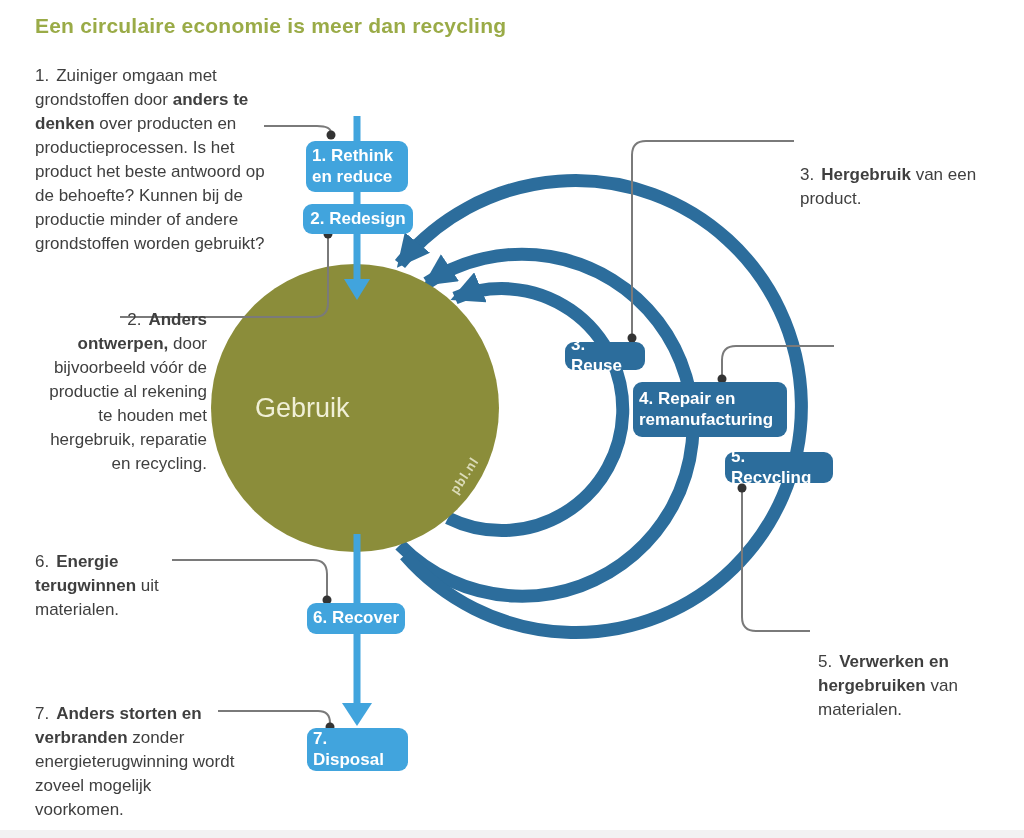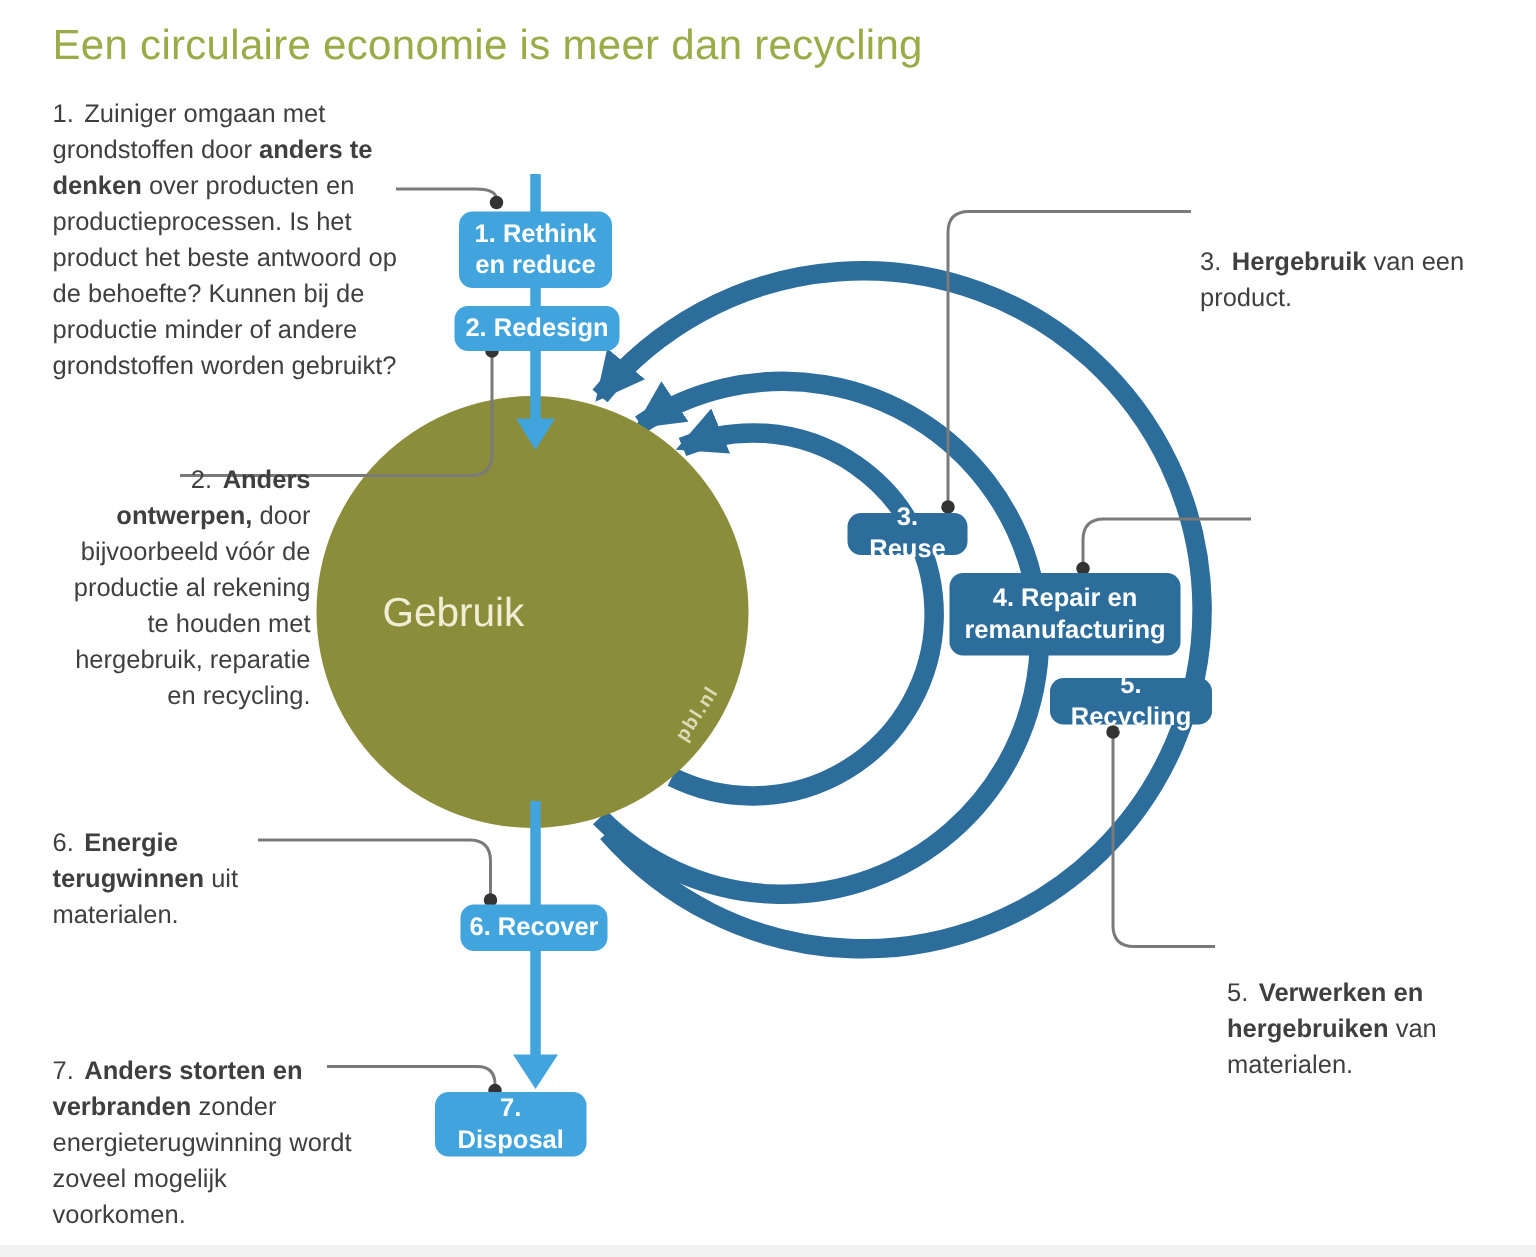--- a/index.html
+++ b/index.html
@@ -15,34 +15,34 @@
     --bg:#FFFFFF;
   }
   *{margin:0;padding:0;box-sizing:border-box;}
   html,body{background:#fff;}
   body{font-family:"Liberation Sans","DejaVu Sans",sans-serif;}
   .stage{position:relative;width:1024px;height:838px;background:var(--bg);overflow:hidden;}
   .stage svg{position:absolute;left:0;top:0;}
 
   .title{
     position:absolute;left:35px;top:14px;
-    font-size:28px;font-weight:normal;color:var(--title-green);
+    font-size:21px;font-weight:bold;color:var(--title-green);
     letter-spacing:.2px;
   }
 
   .ann{
     position:absolute;color:var(--text);
     font-size:17px;line-height:24px;
   }
   .ann .b{font-weight:bold;}
   .ann .ann-num{margin-right:7px;}
 
   .fbox{
     position:absolute;display:flex;align-items:center;justify-content:center;
-    text-align:center;color:#fff;font-weight:bold;font-size:17px;line-height:1.22;
+    color:#fff;font-weight:bold;font-size:17px;line-height:1.22;
     border-radius:9px;padding:12px 6px;
   }
   .fbox.light{background:var(--light-blue);}
   .fbox.dark{background:var(--dark-blue);}
 
   .gebruik{
     position:absolute;left:255px;top:393px;width:200px;
     text-align:left;font-size:27px;color:var(--cream);
   }
   .watermark{
@@ -119,20 +119,20 @@
   <div class="ann" style="left:35px;top:308px;width:172px;text-align:right;"><span class="ann-num">2.</span><span class="b">Anders ontwerpen,</span><span> door bijvoorbeeld vóór de productie al rekening te houden met hergebruik, reparatie en recycling.</span></div>
   <div class="ann" style="left:800px;top:131px;width:190px;margin-top:32px;"><span class="ann-num">3.</span><span class="b">Hergebruik</span><span> van een product.</span></div>
   <div class="ann" style="left:818px;top:650px;width:170px;"><span class="ann-num">5.</span><span class="b">Verwerken en hergebruiken</span><span> van materialen.</span></div>
   <div class="ann" style="left:35px;top:550px;width:150px;"><span class="ann-num">6.</span><span class="b">Energie terugwinnen</span><span> uit materialen.</span></div>
   <div class="ann" style="left:35px;top:702px;width:205px;"><span class="ann-num">7.</span><span class="b">Anders storten en verbranden</span><span> zonder energieterugwinning wordt zoveel mogelijk voorkomen.</span></div>
 
   <div class="fbox light" style="left:306px;top:141px;width:102px;height:51px;">1. Rethink en reduce</div>
   <div class="fbox light" style="left:303px;top:204px;width:110px;height:30px;">2. Redesign</div>
   <div class="fbox dark" style="left:565px;top:342px;width:80px;height:28px;">3. Reuse</div>
   <div class="fbox dark" style="left:633px;top:382px;width:154px;height:55px;">4. Repair en remanufacturing</div>
-  <div class="fbox dark" style="left:700px;top:452px;width:108px;height:31px;">5. Recycling</div>
+  <div class="fbox dark" style="left:725px;top:452px;width:108px;height:31px;">5. Recycling</div>
   <div class="fbox light" style="left:307px;top:603px;width:98px;height:31px;">6. Recover</div>
-  <div class="fbox light" style="left:290px;top:728px;width:101px;height:43px;">7. Disposal</div>
+  <div class="fbox light" style="left:307px;top:728px;width:101px;height:43px;">7. Disposal</div>
 
   <div class="gebruik">Gebruik</div>
   <div class="watermark">pbl.nl</div>
 
 </div>
 
 </body></html>

